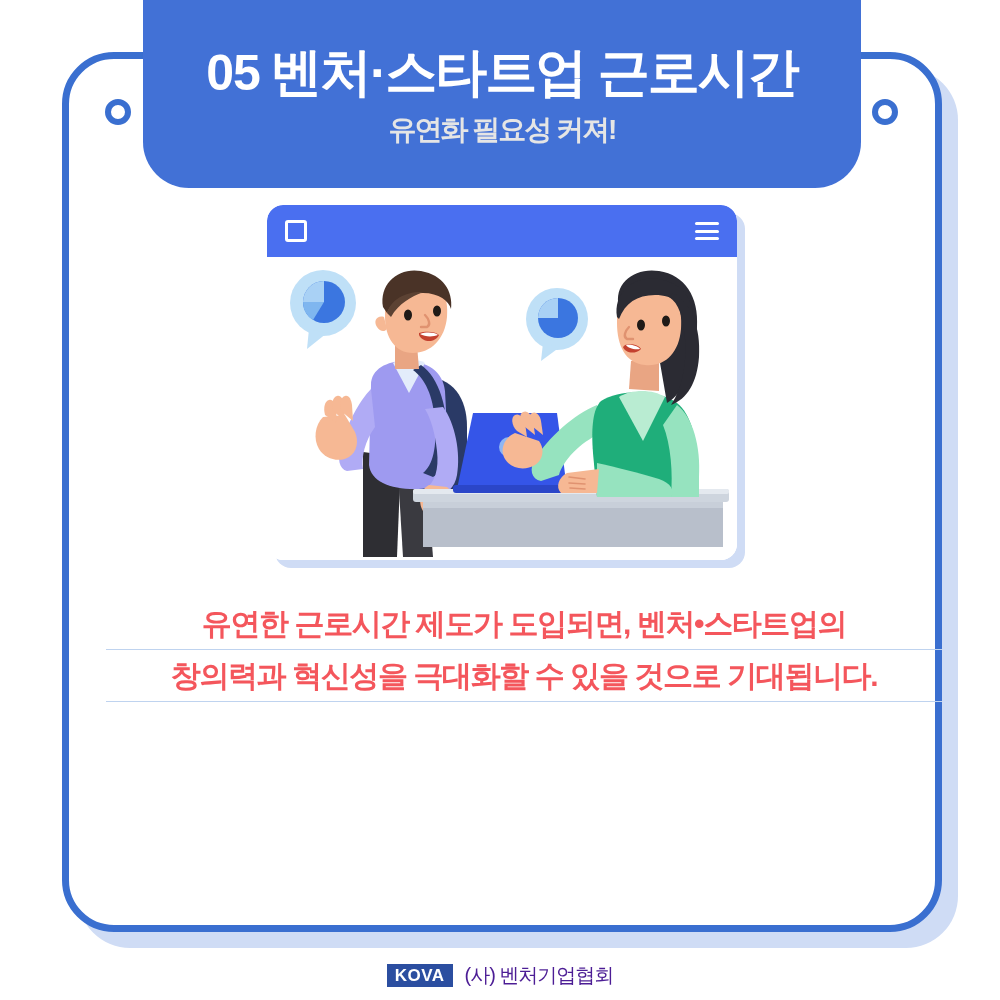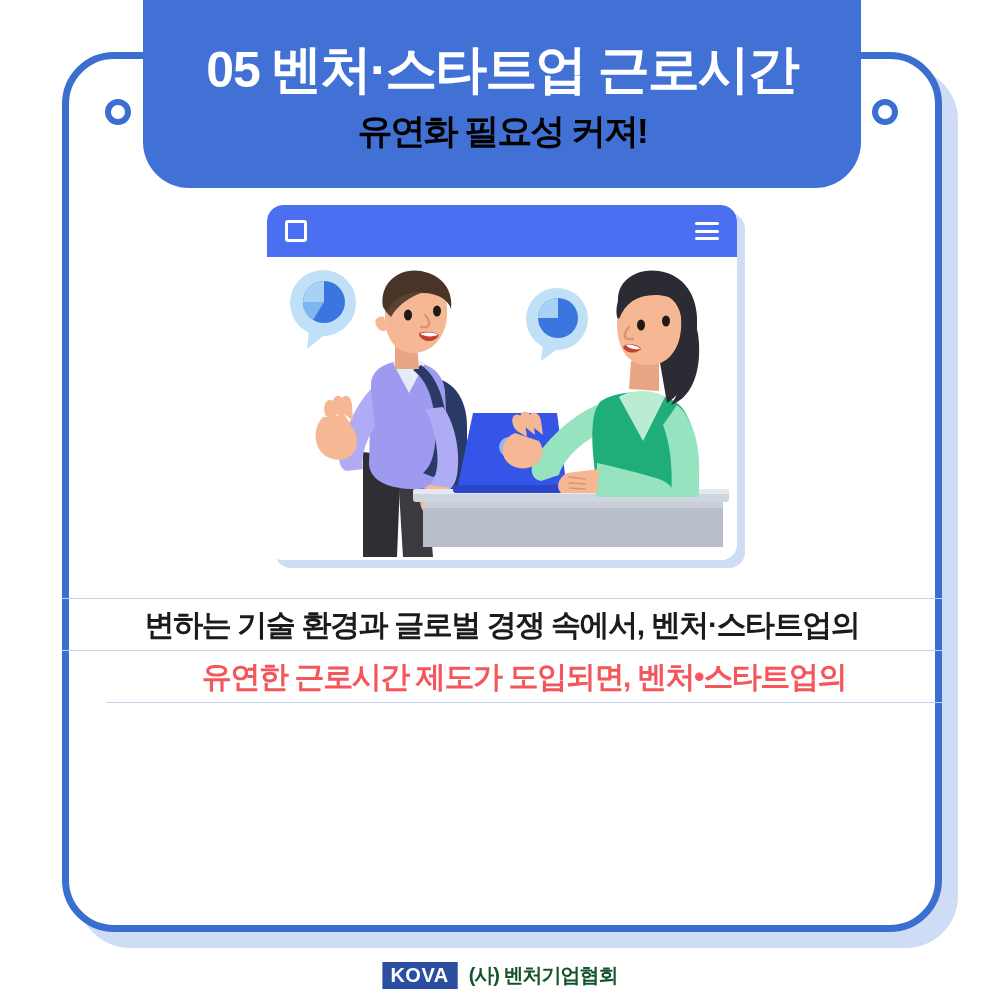--- a/index.html
+++ b/index.html
@@ -89,23 +89,23 @@
   }
   .banner-t1 {
     font-size: 52px;
     font-weight: 800;
     color: #ffffff;
     letter-spacing: -2px;
     line-height: 1;
   }
   .banner-line2 {
     margin-top: 18px;
-    font-size: 35px;
+    font-size: 28px;
     font-weight: 800;
-    color: #000000;
+    color: #e5e5e5;
     letter-spacing: -2px;
     line-height: 1;
     white-space: nowrap;
   }
 
   
   .illus-wrap {
     position: absolute;
     left: 267px;
     top: 205px;
@@ -187,32 +187,32 @@
     width: 1000px;
     display: flex;
     align-items: center;
     justify-content: center;
     gap: 11px;
     z-index: 6;
   }
   .kova-logo {
     background: #2b4ea0;
     color: #ffffff;
-    font-size: 20px;
+    font-size: 17px;
     font-weight: 800;
     letter-spacing: 0.5px;
     padding: 3px 9px 3px 8px;
     line-height: 1.05;
     clip-path: polygon(0 0, 100% 0, 100% 100%, 0 100%);
     position: relative;
   }
   .footer-name {
-    color: #14532d;
+    color: #4c1d95;
     font-size: 20px;
-    font-weight: 700;
+    font-weight: 400;
     letter-spacing: -1px;
   }
 </style>
 </head>
 <body>
 
 <div id="card-root">
 
   <div class="card-shadow"></div>
   <div class="card-frame"></div>
@@ -374,22 +374,22 @@
 
           <path d="M358 88 C364 86 372 88 374 92 C368 98 358 96 356 90 Z" fill="#c4412f"></path>
           <path d="M359 88 C364 87 371 89 373 92 C367 93 361 91 359 88 Z" fill="#ffffff"></path>
         </g>
 
       </svg>
     </div>
   </div>
 
   <div class="text-block">
-    <div class="tline dark first">변하는 기술 환경과 글로벌 경쟁 속에서, 벤처·스타트업의</div>
     <div class="tline red">유연한 근로시간 제도가 도입되면, 벤처•스타트업의</div>
+    <div class="tline red">창의력과 혁신성을 극대화할 수 있을 것으로 기대됩니다.</div>
   </div>
 
   <div class="footer">
     <span class="kova-logo">KOVA</span>
     <span class="footer-name">(사) 벤처기업협회</span>
   </div>
 
 </div>
 
 </body></html>

